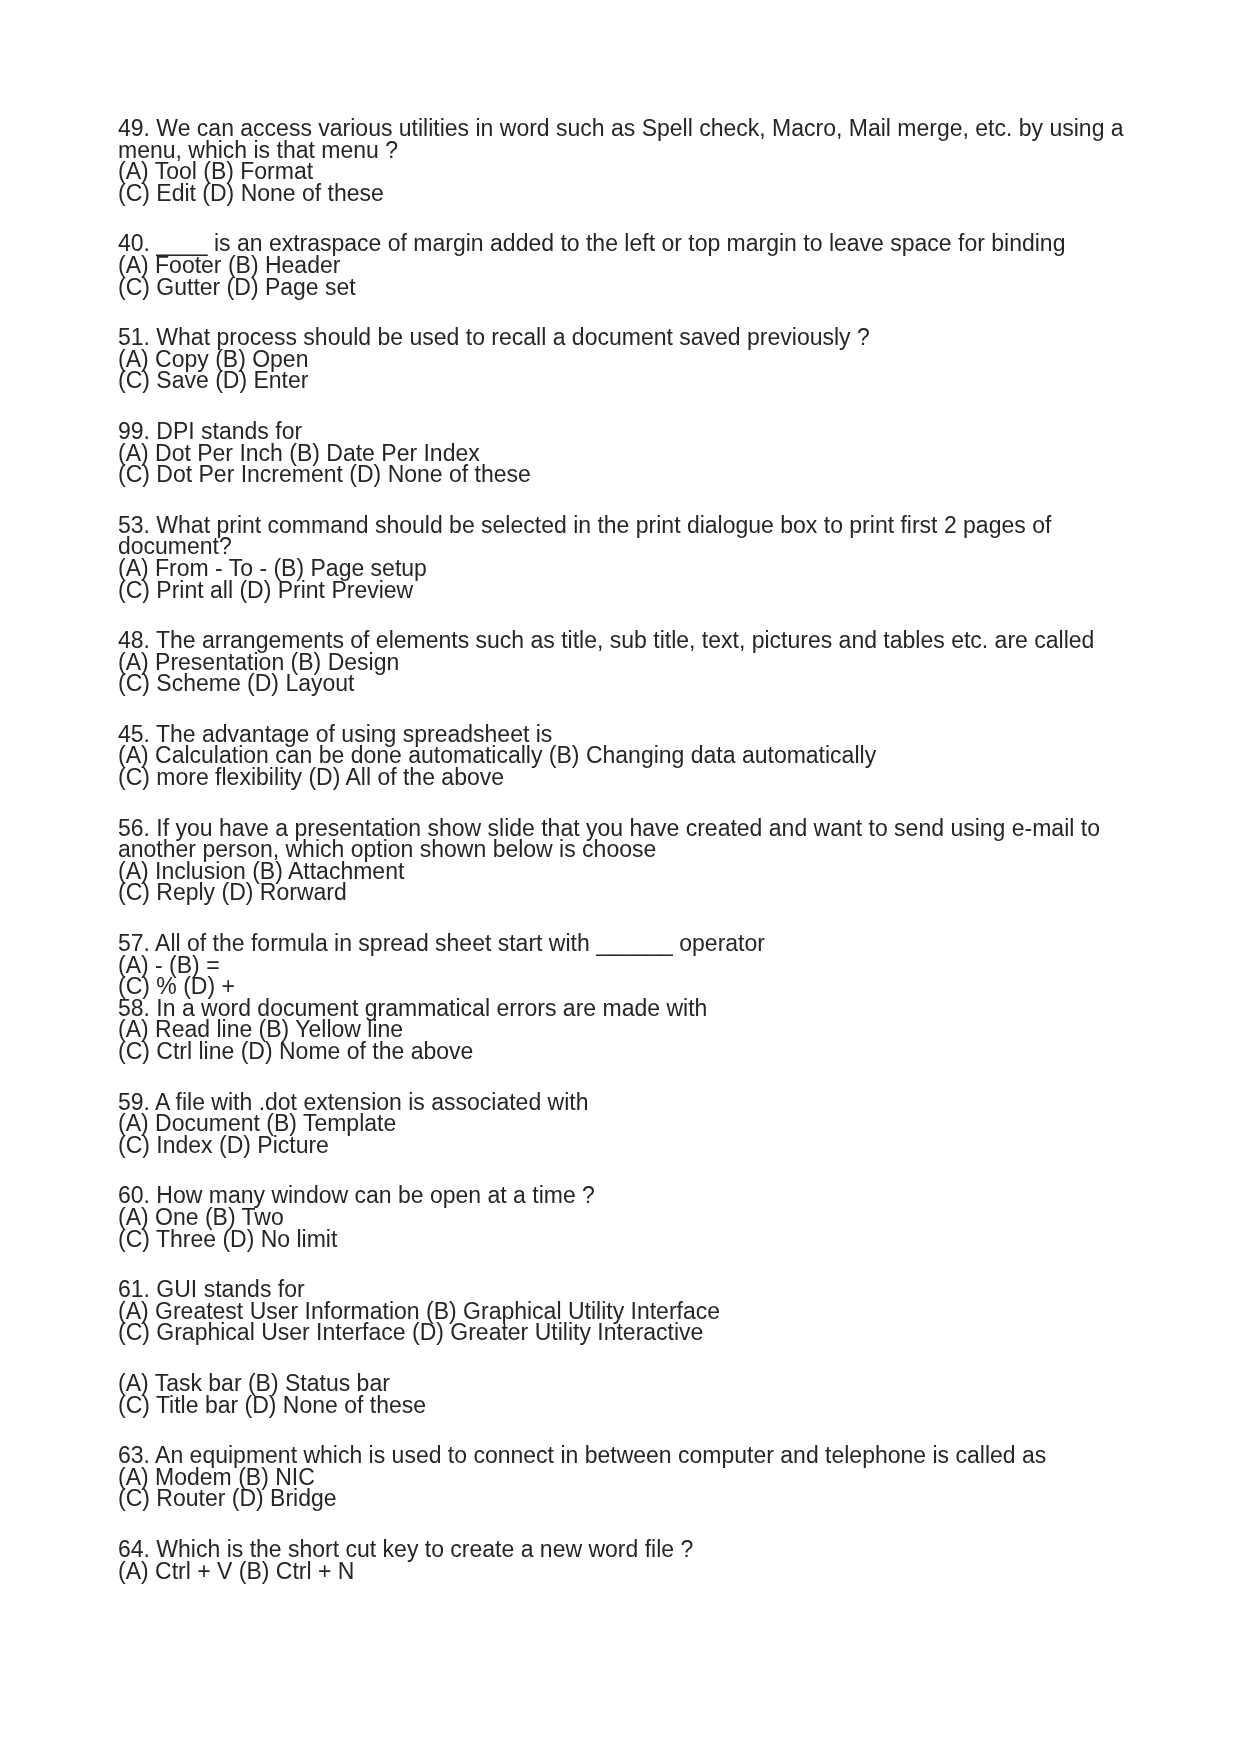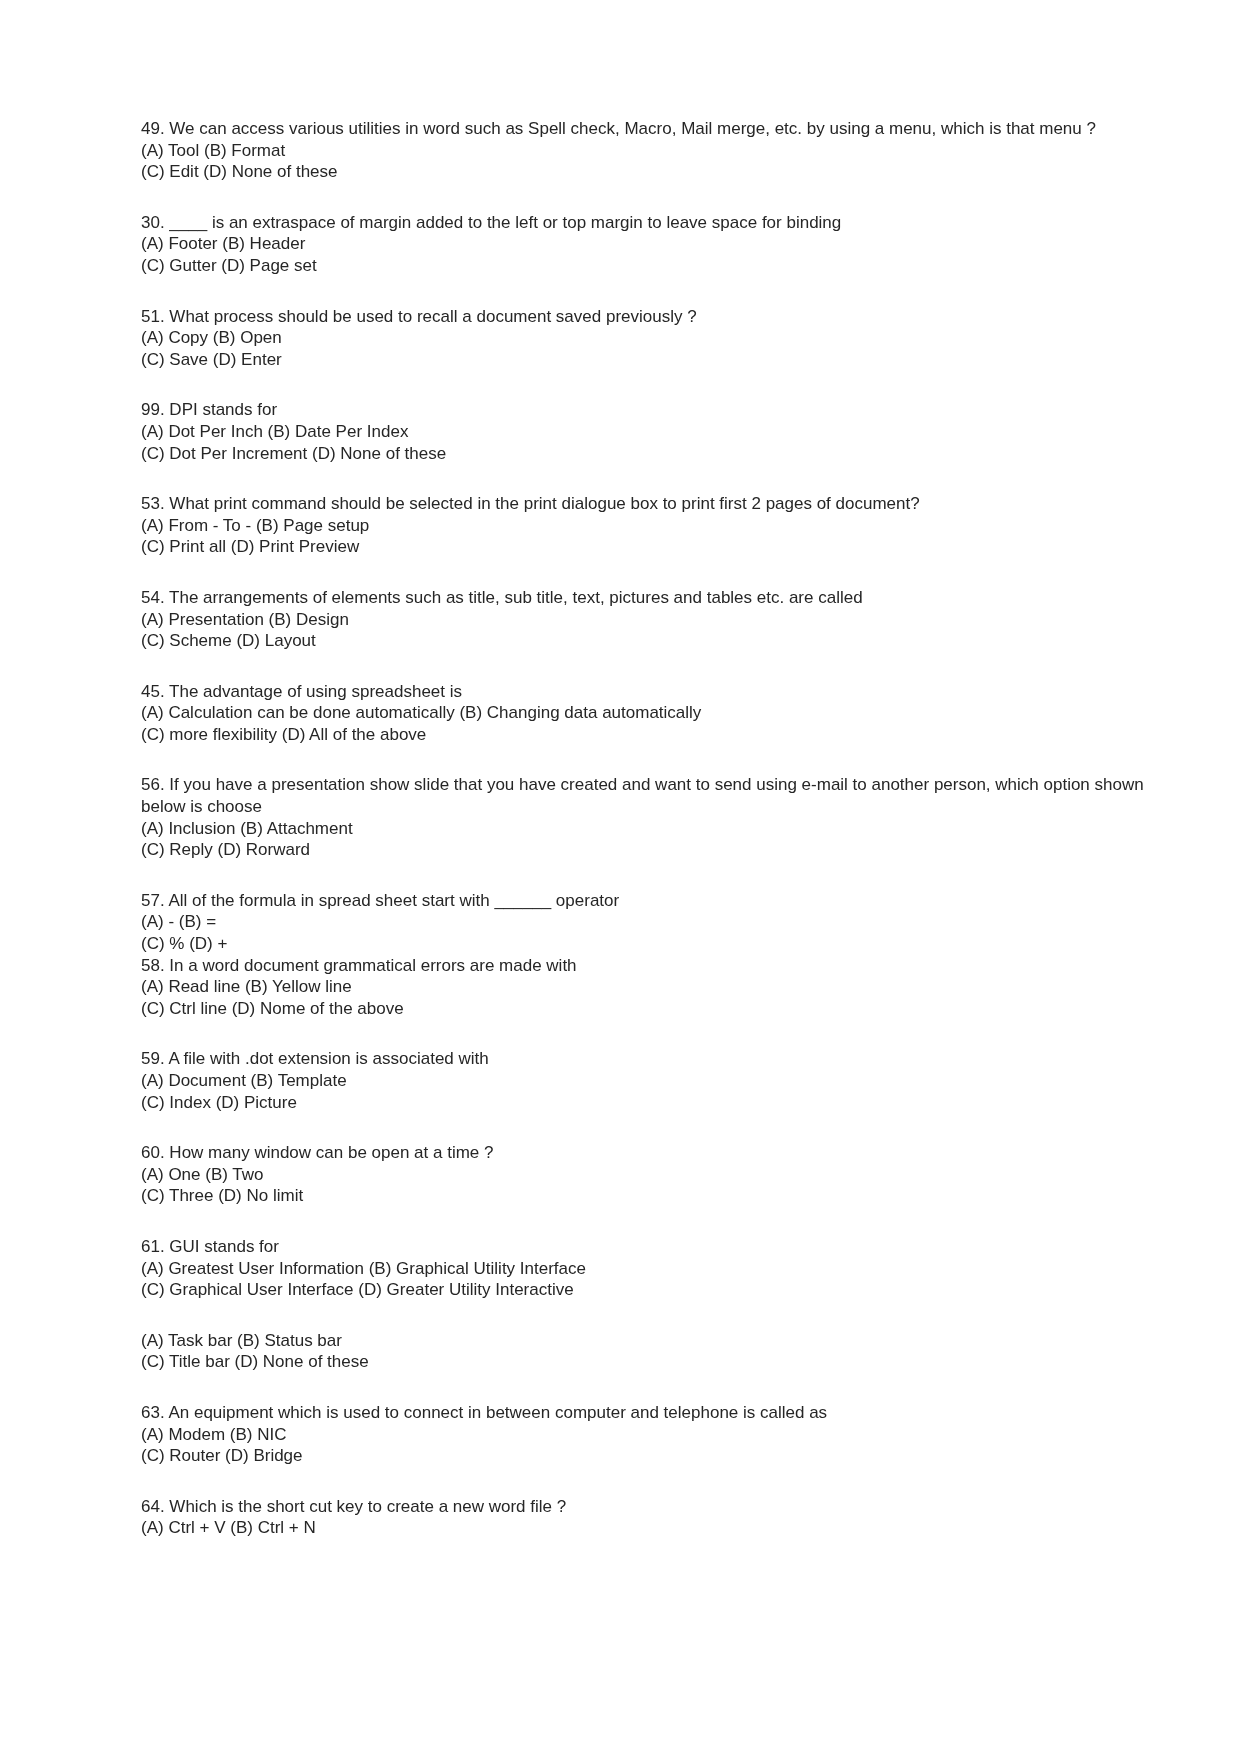--- a/index.html
+++ b/index.html
@@ -13,23 +13,22 @@
       position: relative;
       overflow: hidden;
       font-family: "Liberation Sans", sans-serif;
       color: #262626;
     }
     .page {
       position: absolute;
       left: 118px;
       top: 118px;
       width: 1012px;
-      font-size: 17px;
+      font-size: 23px;
       line-height: 21.6px;
-      margin-left: 23px;
     }
     .block {
       margin: 0 0 29px 0;
     }
     .block.tight {
       margin-bottom: 0;
     }
     .line {
       display: block;
       white-space: pre-wrap;
@@ -38,41 +37,41 @@
 </head>
 <body>
 
 <div class="page">
   <div class="block">
     <span class="line">49. We can access various utilities in word such as Spell check, Macro, Mail merge, etc. by using a menu, which is that menu ?</span>
     <span class="line">(A) Tool (B) Format</span>
     <span class="line">(C) Edit (D) None of these</span>
   </div>
   <div class="block">
-    <span class="line">30. ____ is an extraspace of margin added to the left or top margin to leave space for binding</span>
+    <span class="line">40. ____ is an extraspace of margin added to the left or top margin to leave space for binding</span>
     <span class="line">(A) Footer (B) Header</span>
     <span class="line">(C) Gutter (D) Page set</span>
   </div>
   <div class="block">
     <span class="line">51. What process should be used to recall a document saved previously ?</span>
     <span class="line">(A) Copy (B) Open</span>
     <span class="line">(C) Save (D) Enter</span>
   </div>
   <div class="block">
     <span class="line">99. DPI stands for</span>
     <span class="line">(A) Dot Per Inch (B) Date Per Index</span>
     <span class="line">(C) Dot Per Increment (D) None of these</span>
   </div>
   <div class="block">
     <span class="line">53. What print command should be selected in the print dialogue box to print first 2 pages of document?</span>
     <span class="line">(A) From - To - (B) Page setup</span>
     <span class="line">(C) Print all (D) Print Preview</span>
   </div>
   <div class="block">
-    <span class="line">54. The arrangements of elements such as title, sub title, text, pictures and tables etc. are called</span>
+    <span class="line">48. The arrangements of elements such as title, sub title, text, pictures and tables etc. are called</span>
     <span class="line">(A) Presentation (B) Design</span>
     <span class="line">(C) Scheme (D) Layout</span>
   </div>
   <div class="block">
     <span class="line">45. The advantage of using spreadsheet is</span>
     <span class="line">(A) Calculation can be done automatically (B) Changing data automatically</span>
     <span class="line">(C) more flexibility (D) All of the above</span>
   </div>
   <div class="block">
     <span class="line">56. If you have a presentation show slide that you have created and want to send using e-mail to another person, which option shown below is choose</span>

